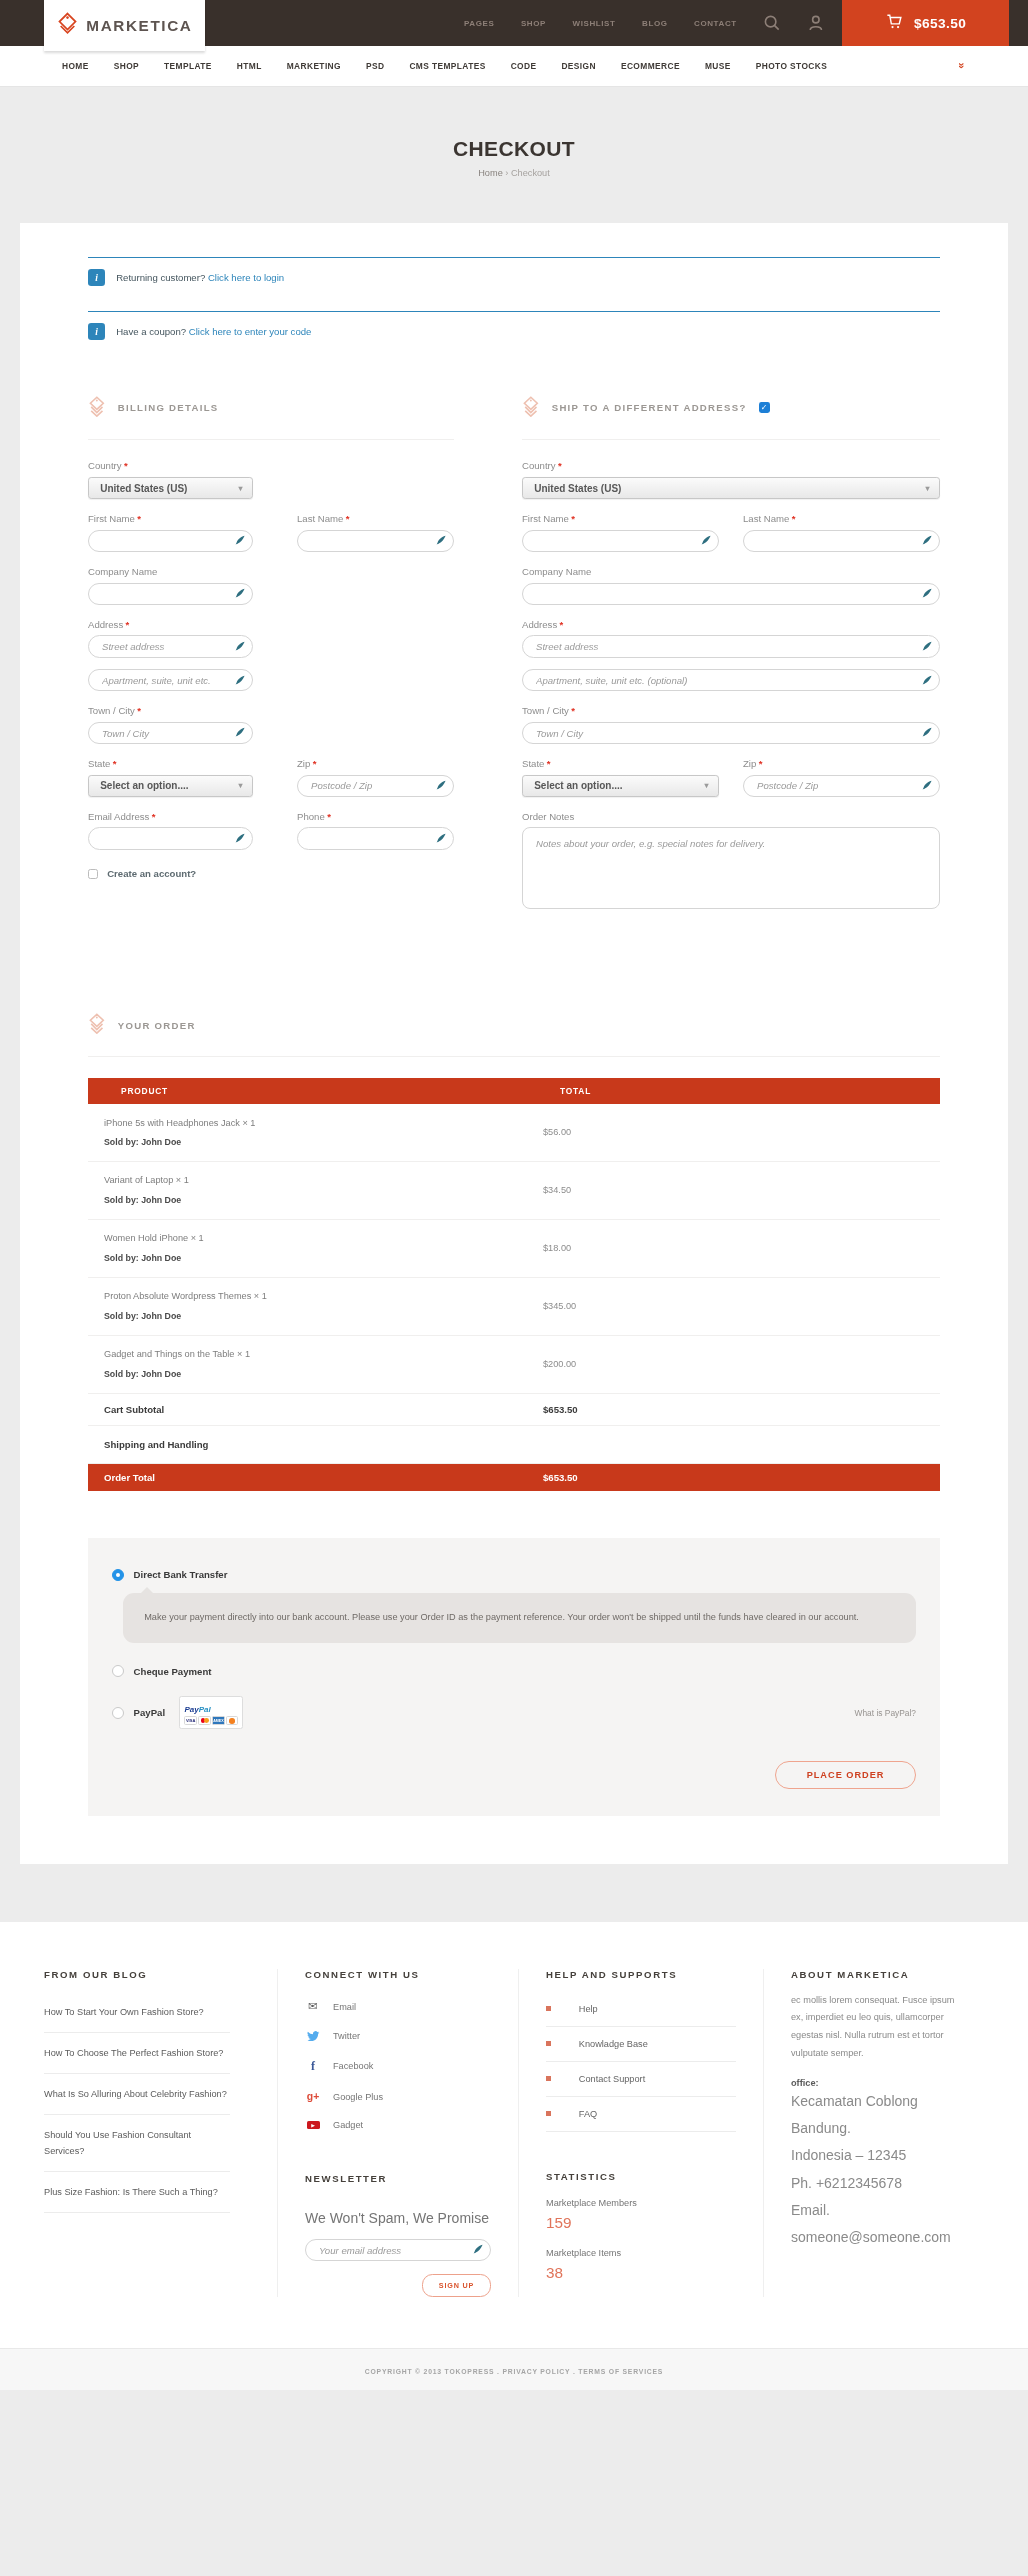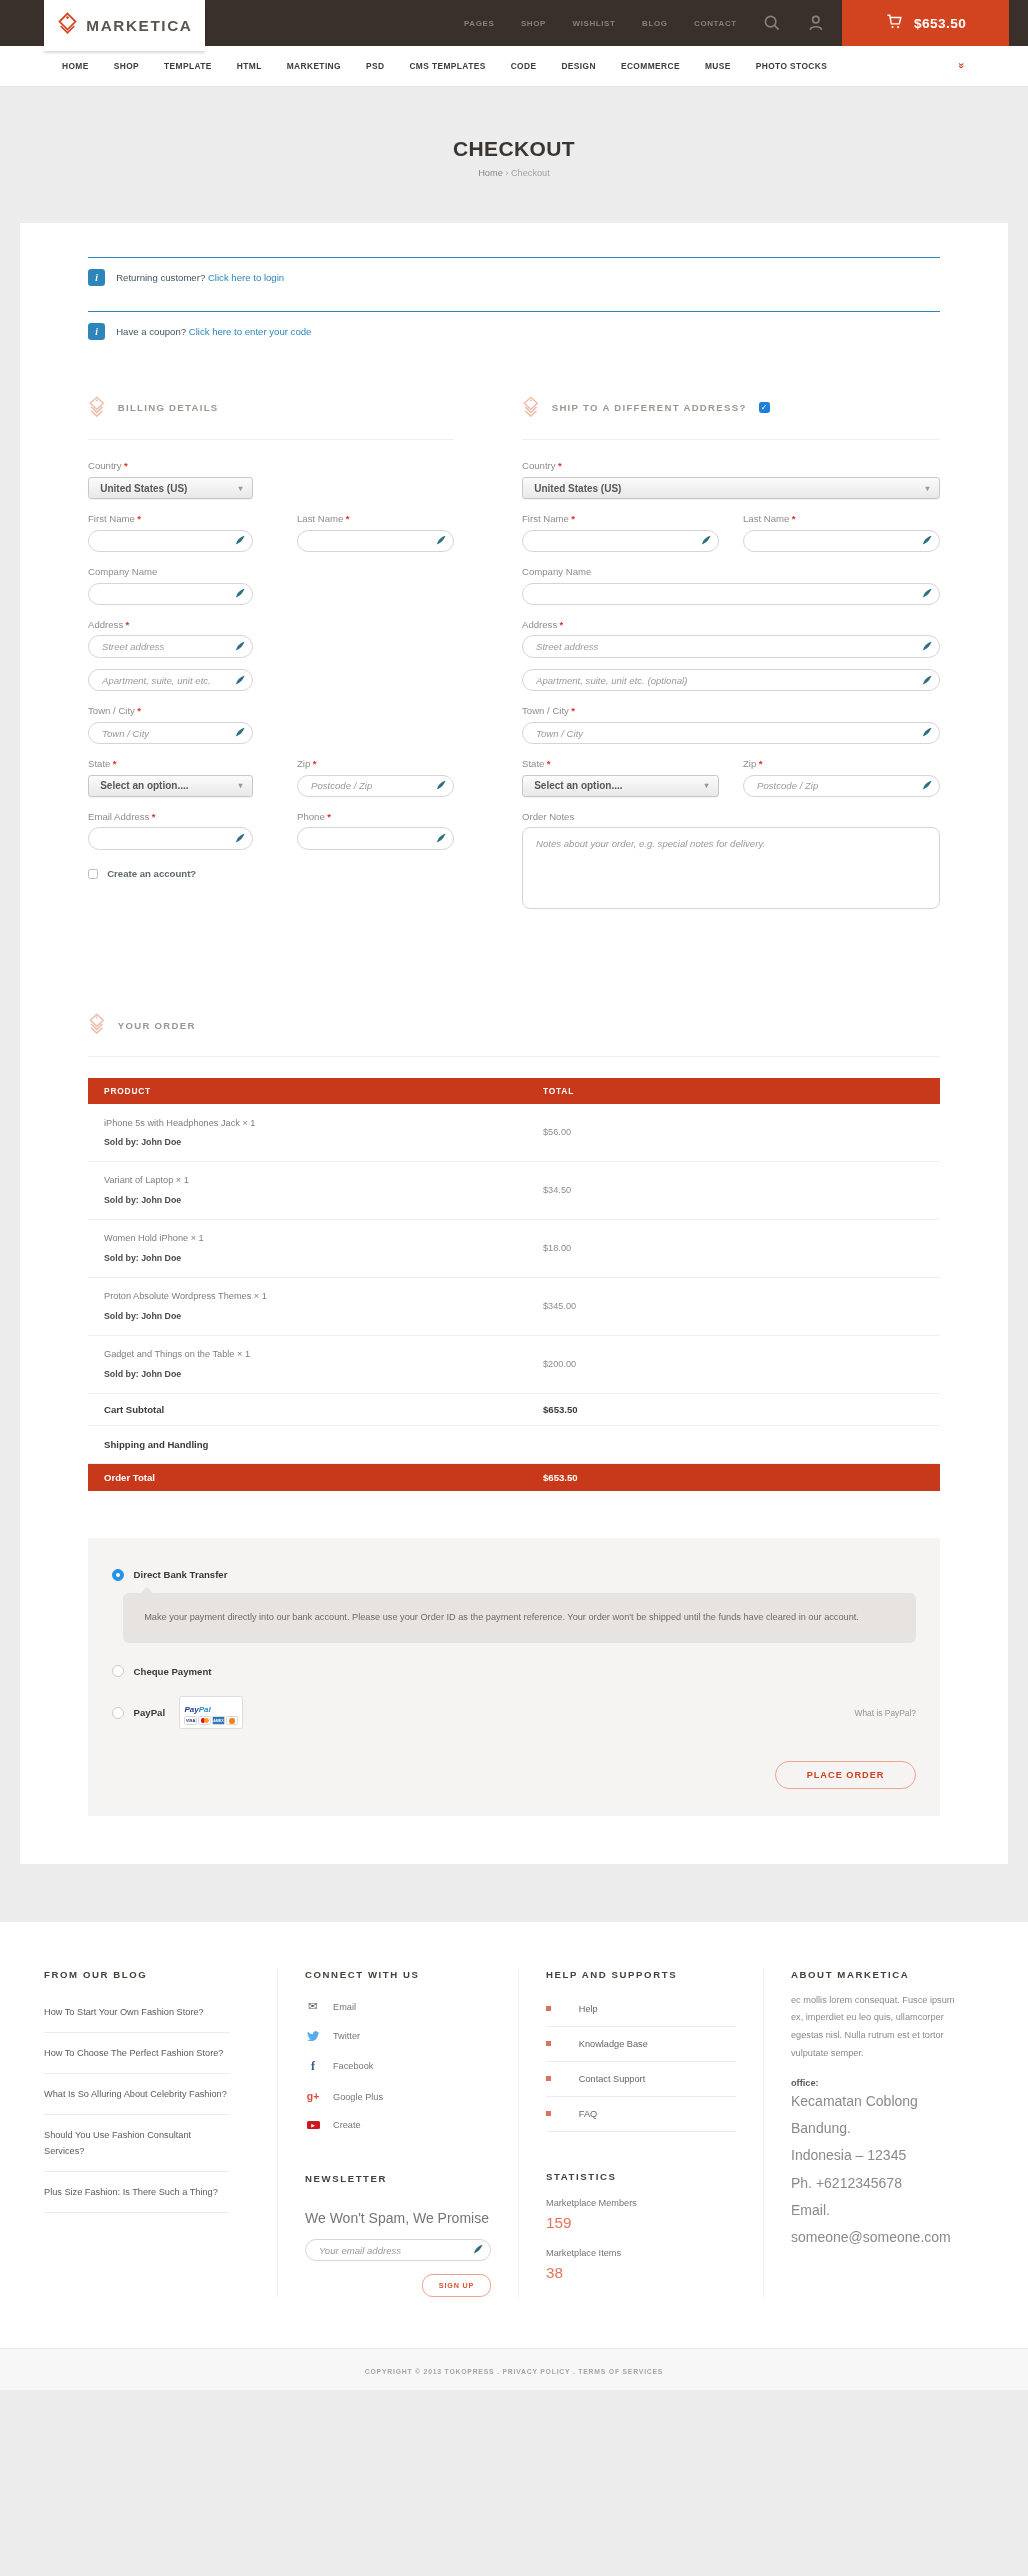--- a/index.html
+++ b/index.html
@@ -71,21 +71,21 @@
   .cb-row { display: flex; align-items: center; gap: 8.8px; margin-top: 4.8px; }
   .cb-empty { width: 10.4px; height: 10.4px; border: 0.8px solid #bcbcbc; border-radius: 2.4px; background: #fff; cursor: pointer; }
   .cb-label { font-size: 9.6px; color: #5d6a70; font-weight: bold; }
   .cb-blue { width: 11.2px; height: 11.2px; background: #1d7fd6; border-radius: 2.4px; color: #fff; font-size: 8px;
     display: flex; align-items: center; justify-content: center; cursor: pointer; }
 
   
   .order-sec { margin-top: 87px; }
   .otable { margin-top: 21px; }
   .ogrid { display: grid; grid-template-columns: 455px 1fr; }
-  .ohead { background: #c8391b; color: #fff; padding: 8px 0; }
+  .ohead { background: #c8391b; color: #fff; padding: 8px 17px; }
   .ohead span { font-size: 8.4px; font-weight: bold; letter-spacing: 0.8px; }
   .ohead .c1 { padding-left: 16px; }
   .orow { border-bottom: 0.8px solid #f0efee; padding: 13.7px 0; }
   .orow .c1 { padding-left: 16px; }
   .pname { font-size: 9.2px; color: #7d7d7d; }
   .soldby { font-size: 8.8px; font-weight: bold; color: #4a4a4a; margin-top: 9.6px; }
   .price { font-size: 9.2px; color: #8c8c8c; align-self: center; }
   .sublabel { font-size: 9.6px; font-weight: bold; color: #3b3b3b; align-self: center; padding-left: 16px; }
   .subval { font-size: 9.6px; font-weight: bold; color: #3b3b3b; align-self: center; }
   .subrow { border-bottom: 0.8px solid #f0efee; padding: 10.4px 0; }
@@ -98,21 +98,21 @@
   .radio.sel { background: #2493e8; border-color: #2493e8; }
   .radio .dot { width: 4px; height: 4px; border-radius: 50%; background: #fff; }
   .totalbar { background: #c8391b; color: #fff; padding: 8px 0; margin-top: 0; }
   .totalbar span { font-size: 9.6px; font-weight: bold; }
   .totalbar .c1 { padding-left: 16px; }
 
   
   .paybox { margin-top: 47px; background: #f5f4f3; padding: 30.5px 24px 27px; }
   .pm-row { display: flex; align-items: center; gap: 9.6px; }
   .pm-label { font-size: 9.6px; font-weight: bold; color: #3a3a3a; }
-  .bubble { position: relative; background: #e6e3e1; border-radius: 6px; padding: 15.3px 21px; margin: 12px 0 22.5px 11.2px;
+  .bubble { position: relative; background: #e6e3e1; border-radius: 11px; padding: 15.3px 21px; margin: 12px 0 22.5px 11.2px;
     font-size: 9.2px; color: #6f6a66; line-height: 2.1; }
   .bubble::before { content: ""; position: absolute; top: -6.4px; left: 17.7px; border: 6.4px solid transparent;
     border-bottom-color: #e6e3e1; border-top: 0; }
   .pm-cheque { margin-bottom: 19px; }
   .pp-row { display: flex; align-items: center; gap: 9.6px; }
   .pp-mark { width: 64px; background: #fff; border: 0.8px solid #ddd; border-radius: 2.4px; padding: 2.4px 4px 3.2px; margin-left: 4.8px; }
   .pp-word { font-size: 8px; font-weight: bold; font-style: italic; color: #1b3d92; line-height: 1.2; }
   .pp-word .pal { color: #2790c3; }
   .cards { display: flex; gap: 1.6px; margin-top: 1.6px; }
   .mini-card { width: 13px; height: 8.8px; border: 0.8px solid #d8d8d8; border-radius: 1.6px; background: #fff;
@@ -679,21 +679,21 @@
       <span>Facebook</span>
     </div>
     <div class="soc-item">
       <span class="soc-ico ico-gp">g+</span>
       <span>Google Plus</span>
     </div>
     <div class="soc-item">
       <span class="soc-ico">
           <span class="ico-yt">▶</span>
         </span>
-      <span>Create</span>
+      <span>Gadget</span>
     </div>
 
     <div class="newsletter">
       <div class="fhead">NEWSLETTER</div>
       <div class="nl-tag">We Won't Spam, We Promise</div>
       <div class="nl-input-wrap input-wrap">
         <input class="pill" placeholder="Your email address" style="">
         <span class="pen-wrap">
             <svg class="pen" width="10.4" height="10.4" viewBox="0 0 13 13">
               <path d="M1.5 11.5C2.5 6.5 6 2.5 12 1c-2 4.5-4.5 8-8.5 9.5z" fill="#2e6f80"></path>

